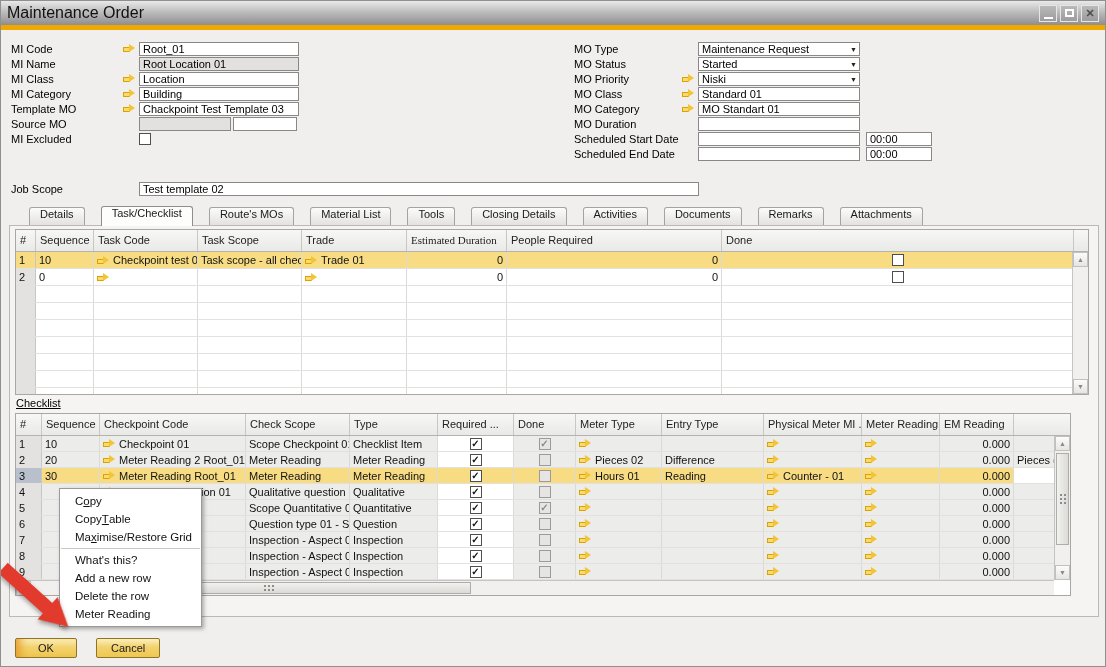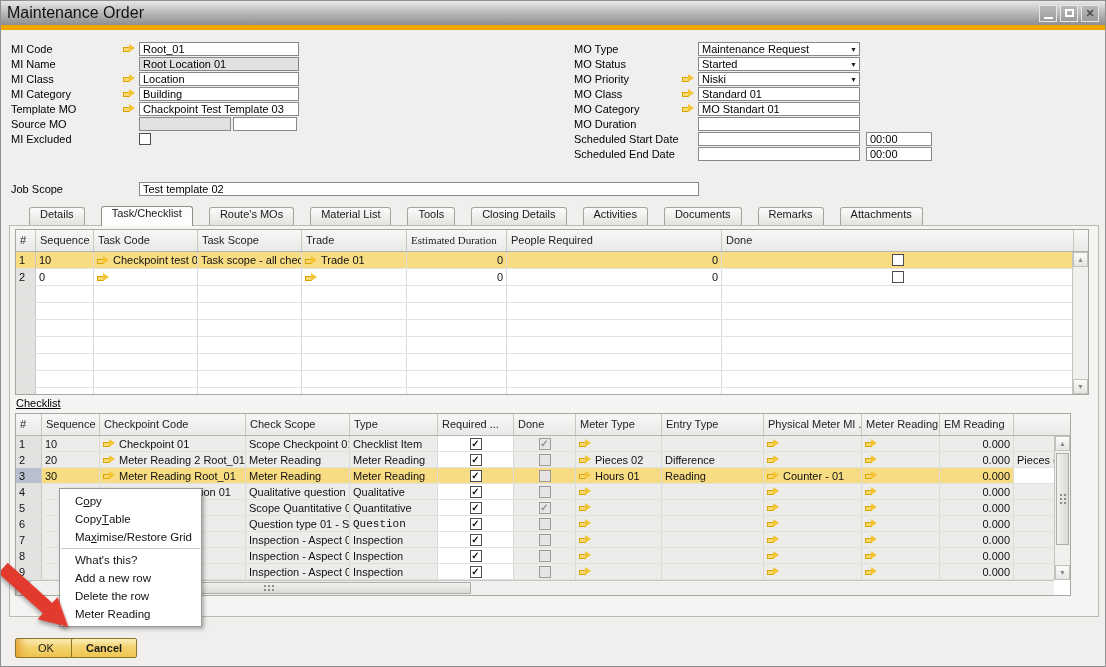--- a/index.html
+++ b/index.html
@@ -73,21 +73,21 @@
   .ctxmenu{position:absolute;left:58px;top:487px;width:143px;background:#FFFFFF;border:1px solid #9C9A97;box-shadow:2px 2px 4px rgba(0,0,0,.3);z-index:60;padding:3px 0;}
   .cm-item{height:18px;display:flex;align-items:center;padding-left:15px;font-size:11.5px;color:#111;white-space:nowrap;}
   .cm-sep{height:1px;background:#C9C7C4;margin:2px 1px;}
   
   .red-arrow{position:absolute;left:2px;top:552px;width:96px;height:30px;transform:rotate(42deg);transform-origin:0 15px;filter:drop-shadow(2px 2px 2px rgba(0,0,0,.35));z-index:70;}
   .red-arrow .shaft{position:absolute;left:0;top:8px;width:60px;height:14px;background:#E23B2D;}
   .red-arrow .head{position:absolute;left:60px;top:0;width:0;height:0;border-top:15px solid transparent;border-bottom:15px solid transparent;border-left:28px solid #E23B2D;}
   
   .btn{position:absolute;top:637px;height:20px;background:linear-gradient(180deg,#FCEFBC,#F3D26E 45%,#EFC752);border:1px solid #8F7426;border-radius:2px;font-size:11px;color:#1a1a1a;display:flex;align-items:center;justify-content:center;padding:0 14px;}
   #okbtn{left:14px;min-width:62px;box-shadow:inset 10px 0 10px -6px #E49C2C;}
-  #cancelbtn{left:70px;min-width:58px;font-weight:bold;}
+  #cancelbtn{left:95px;min-width:58px;}
 </style>
 </head>
 <body>
 
 <div class="win">
 
   <div class="titlebar">
     <span class="title">Maintenance Order</span>
     <span class="winbtns">
       <span class="wbtn">
@@ -639,21 +639,21 @@
             <div class="gr-c num" style="width: 26px;">
               <span class="ct">6</span>
             </div>
             <div class="gr-c" style="width: 58px;"></div>
             <div class="gr-c" style="width: 146px;">
               <span class="la"></span>
             </div>
             <div class="gr-c" style="width: 104px;">
               <span class="ct">Question type 01 - Sco</span>
             </div>
-            <div class="gr-c" style="width: 88px; font-family: Liberation Mono, monospace;">
+            <div class="gr-c" style="width: 88px;">
               <span class="ct">Question</span>
             </div>
             <div class="gr-c white center" style="width: 76px;">
               <span class="cb">✓</span>
             </div>
             <div class="gr-c center" style="width: 62px;">
               <span class="cb dis"></span>
             </div>
             <div class="gr-c" style="width: 86px;">
               <span class="la"></span>

